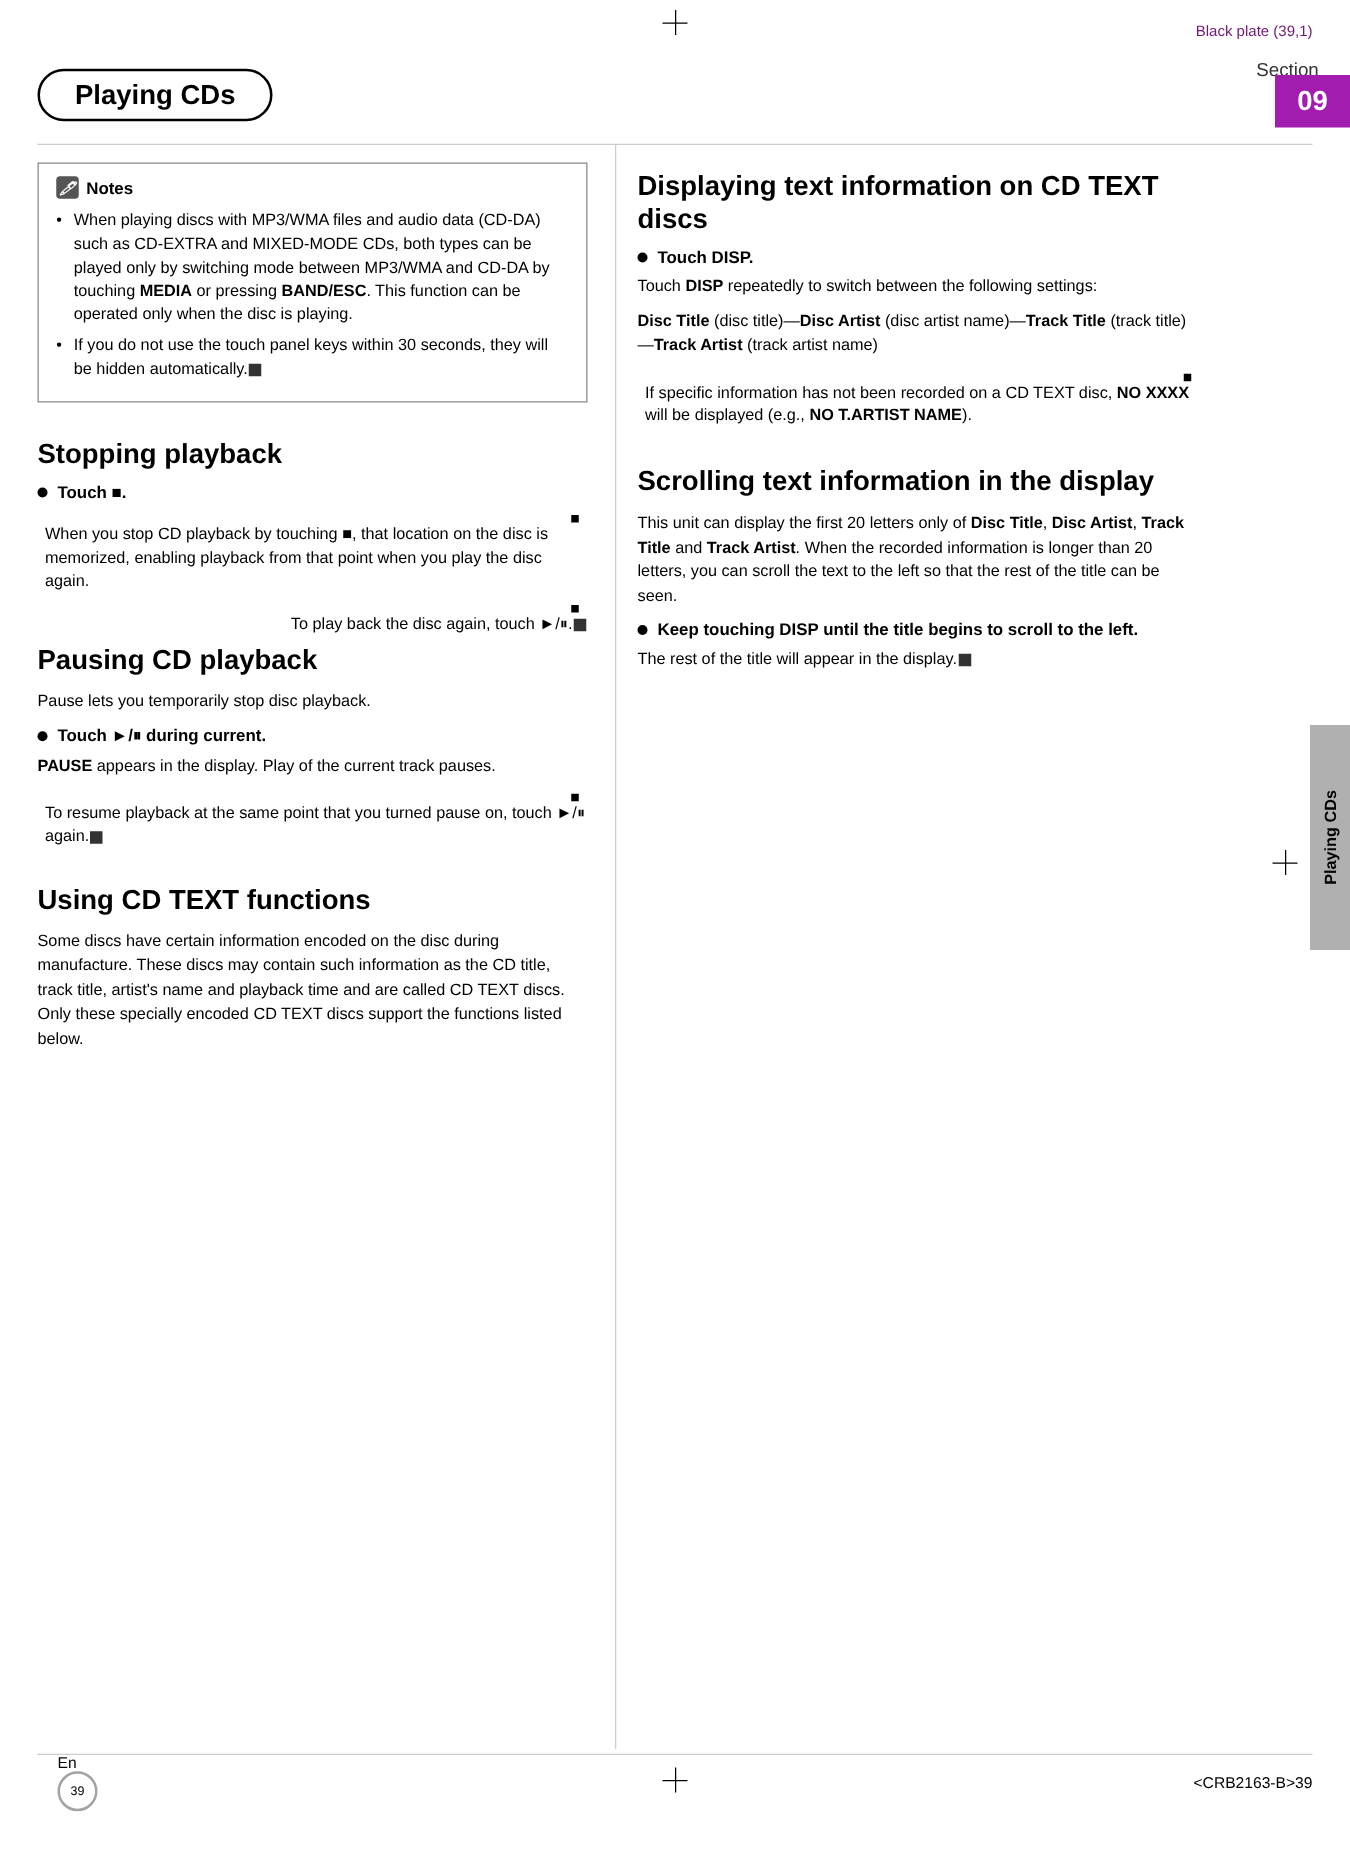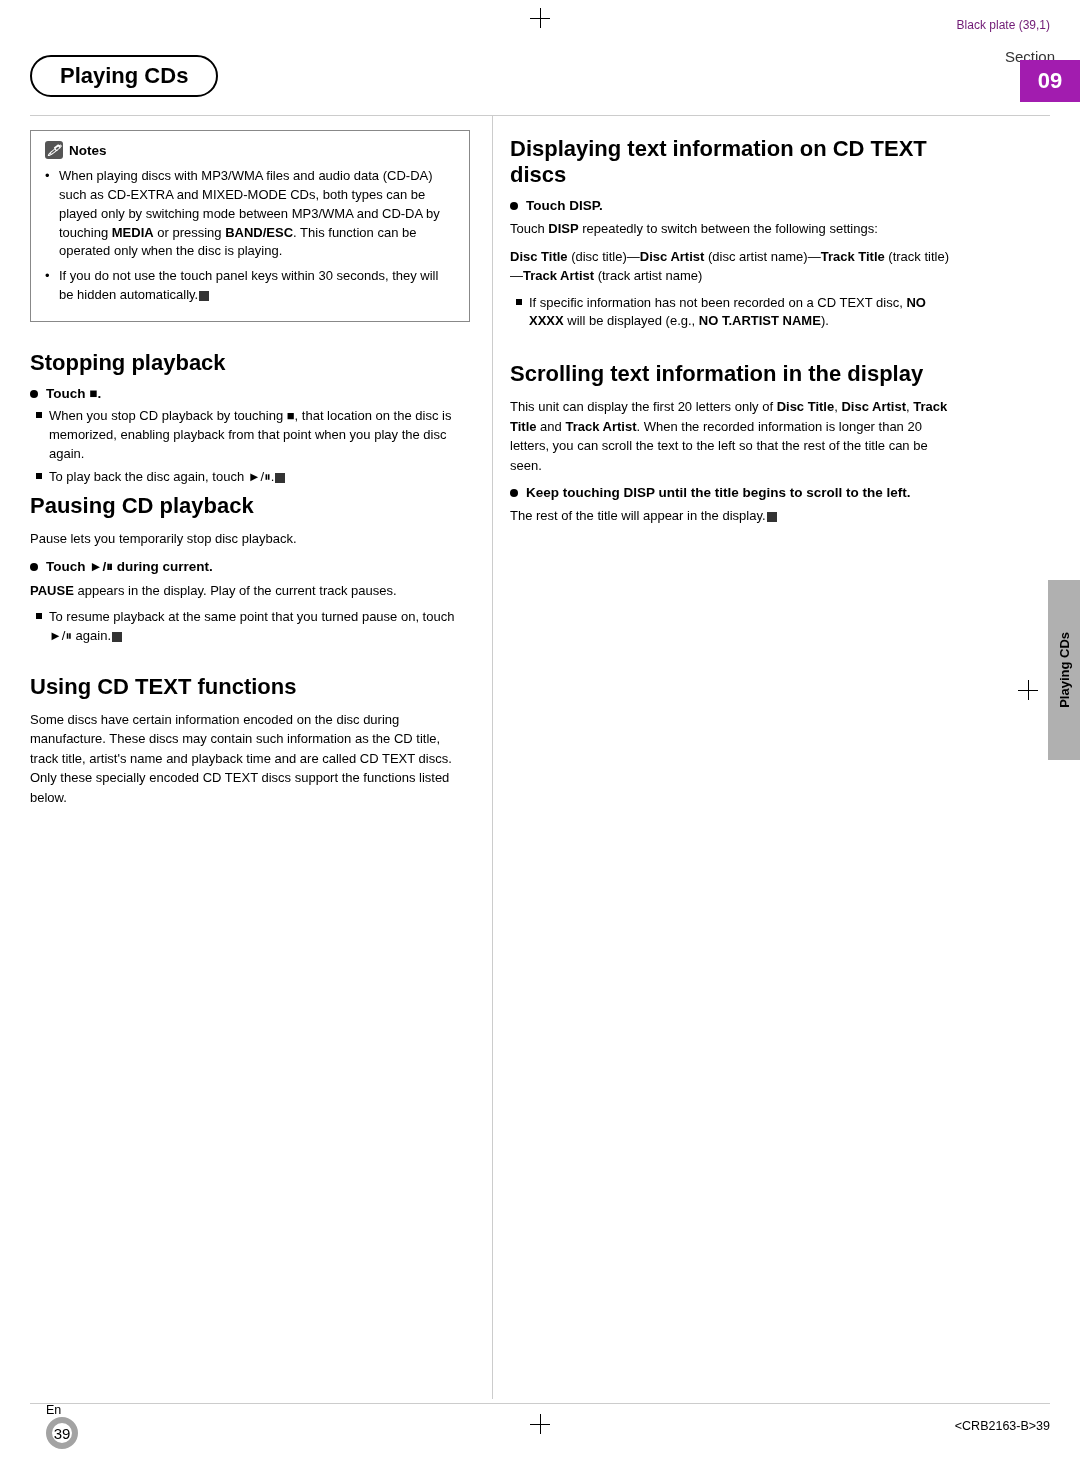--- a/index.html
+++ b/index.html
@@ -184,25 +184,26 @@
     
     .body-text {
       font-size: 13px;
       line-height: 1.5;
       margin-bottom: 8px;
     }
 
     
     .square-bullet-item {
       display: flex;
-      align-items: flex-start;
+      align-items: flex-end;
       font-size: 13px;
       line-height: 1.45;
       margin-bottom: 5px;
       padding-left: 6px;
+      flex-direction: column;
     }
 
     .square-bullet {
       display: inline-block;
       width: 6px;
       height: 6px;
       background: #000;
       margin-right: 7px;
       margin-top: 5px;
       flex-shrink: 0;
@@ -225,28 +226,28 @@
       left: 16px;
       right: 0;
       display: flex;
       justify-content: space-between;
       align-items: center;
       padding: 0 30px;
       font-size: 12.5px;
     }
 
     .footer-page-num {
-      border: 6px solid #a3a3a3;
+      border: 2px solid #a3a3a3;
       border-radius: 50%;
       width: 32px;
       height: 32px;
       display: flex;
       align-items: center;
       justify-content: center;
-      font-size: 15px;
+      font-size: 10px;
     }
 
     
     .crosshair {
       position: absolute;
       width: 20px;
       height: 20px;
     }
 
     .crosshair::before {

